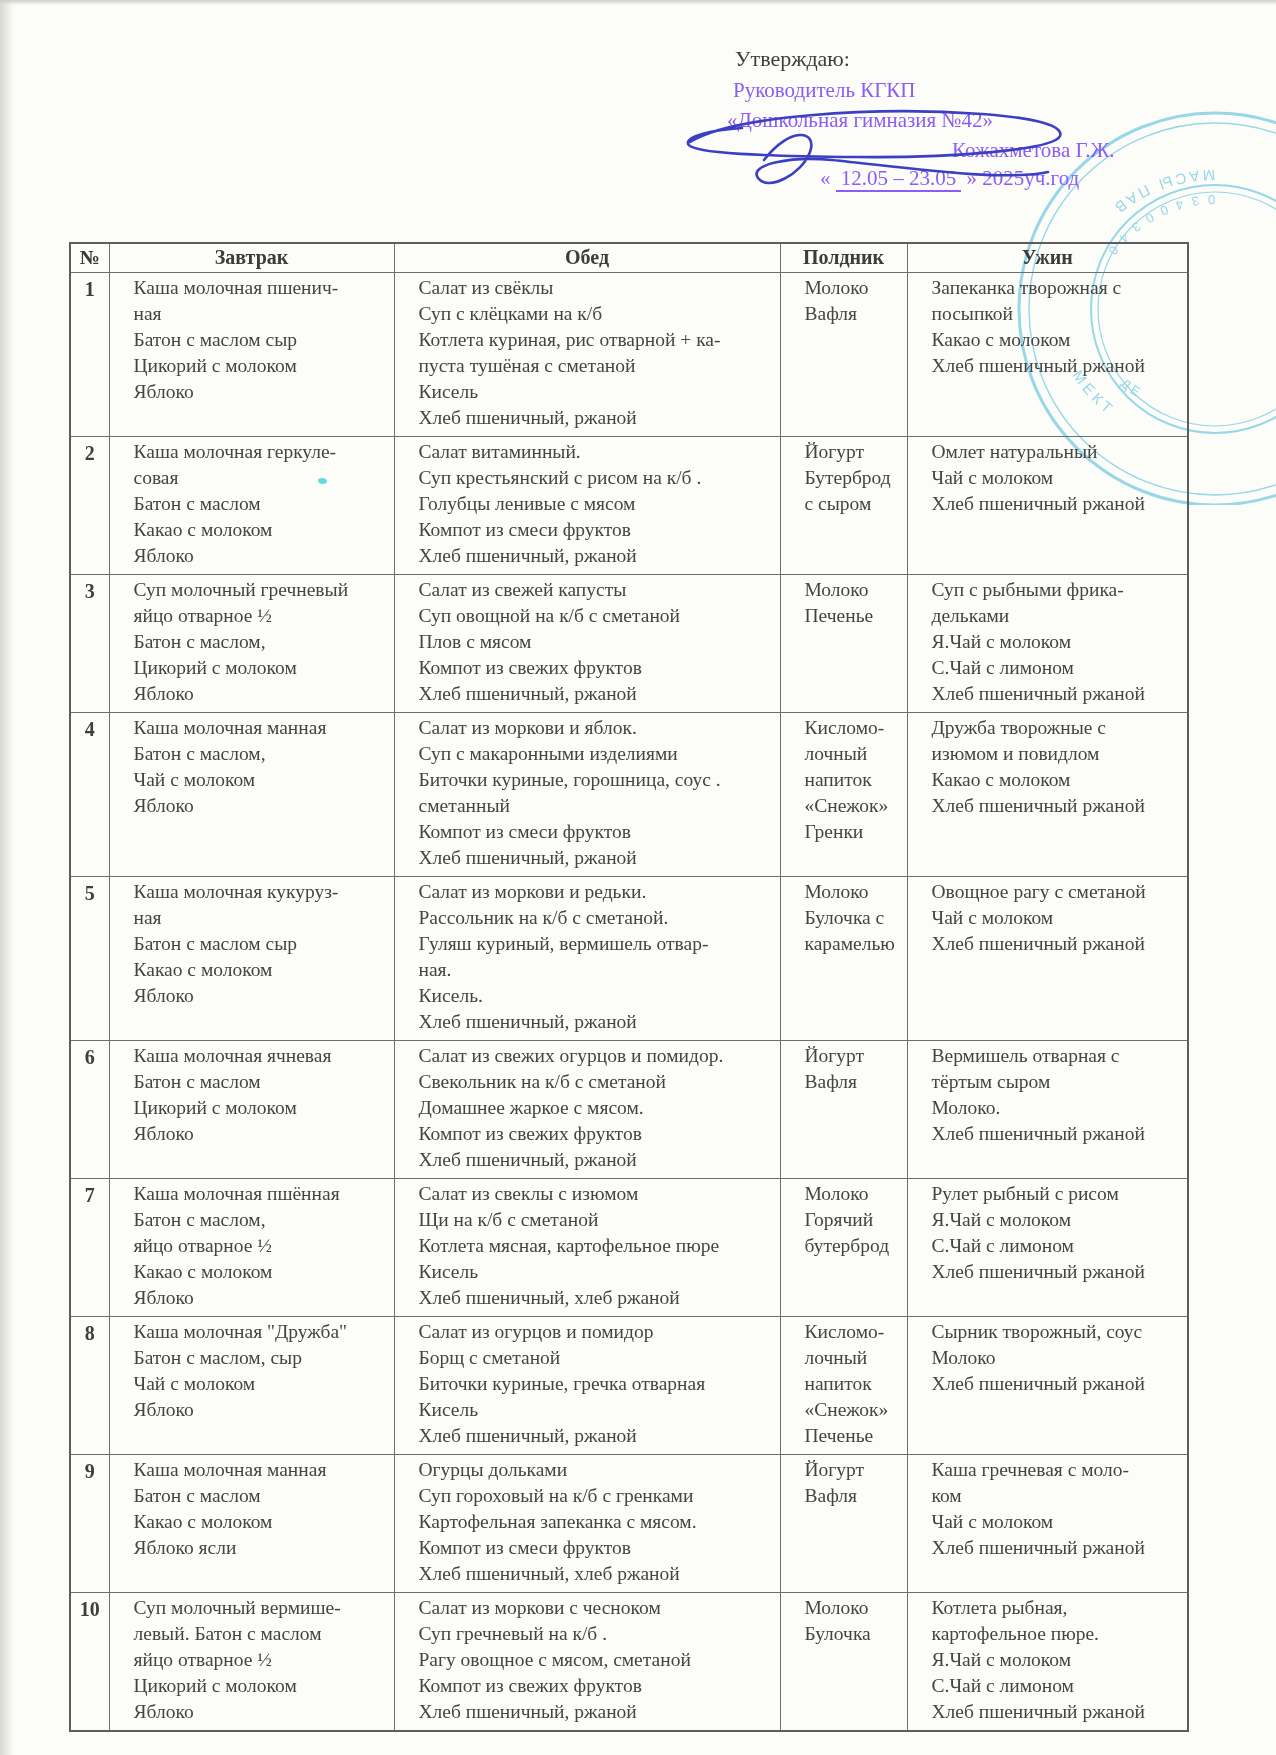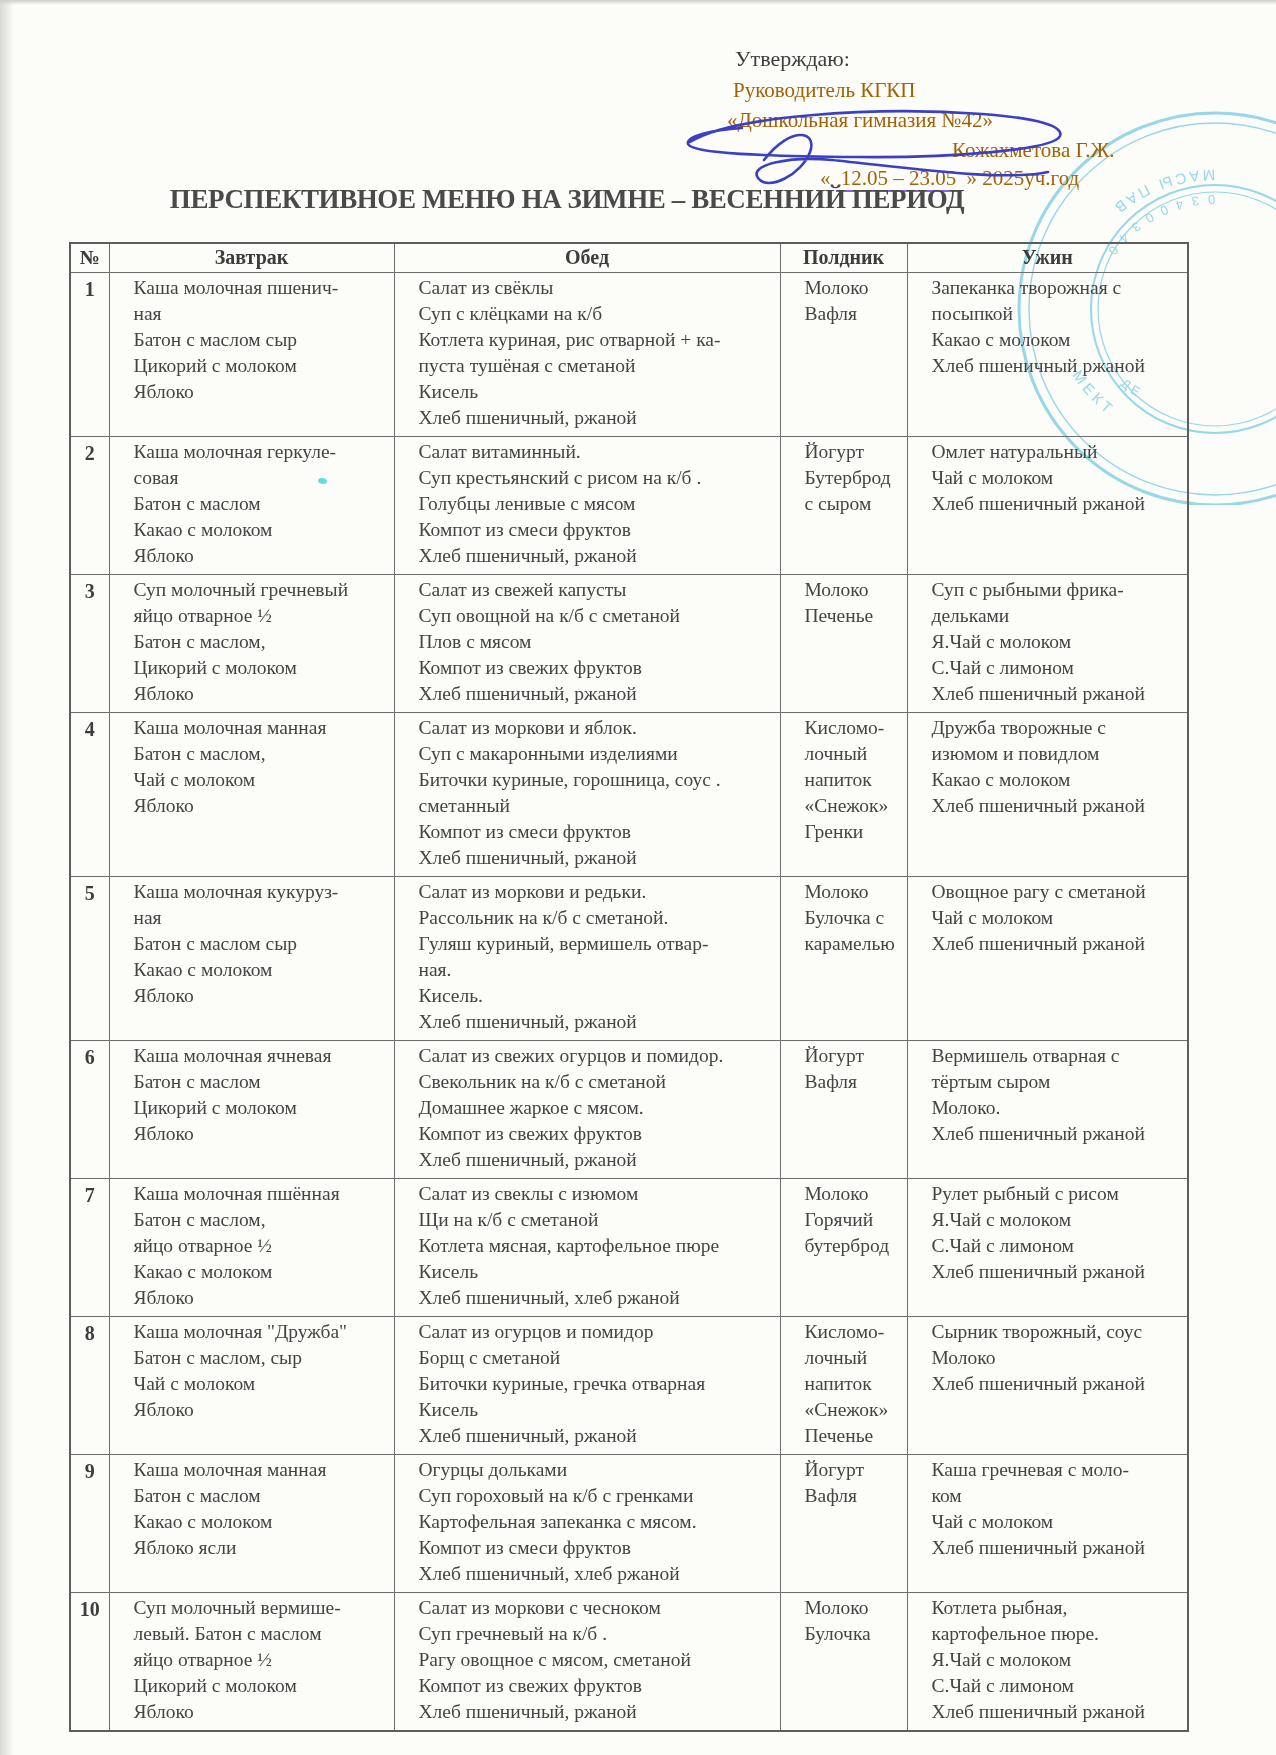--- a/index.html
+++ b/index.html
@@ -13,21 +13,21 @@
     color:var(--ink,#414141);
   }
   .edge-shadow-left{
     position:absolute;left:0;top:0;width:14px;height:100%;
     background:linear-gradient(90deg,#d9d9d4,rgba(252,252,248,0));
   }
   .edge-shadow-top{
     position:absolute;left:0;top:0;width:100%;height:5px;
     background:linear-gradient(180deg,#cfcfca,rgba(252,252,248,0));
   }
-  .approval-line{position:absolute;white-space:nowrap;font-size:21px;color:#a16207;}
+  .approval-line{position:absolute;white-space:nowrap;font-size:21px;color:#8b5cf6;}
   .l1{left:735px;top:46px;font-weight:normal;font-size:22px;color:#3d3d3d;}
   .l2{left:733px;top:78px;}
   .l3{left:727px;top:108px;}
   .l4{left:952px;top:138px;}
   .l5{left:820px;top:166px;}
   .underlined{border-bottom:2px solid #8b5cf6;padding:0 5px;}
   .doc-title{
     position:absolute;left:0;top:184px;width:1134px;
     text-align:center;font-weight:bold;font-size:27px;
     letter-spacing:-0.4px;color:#4a4a4a;white-space:nowrap;
@@ -100,21 +100,20 @@
   <div class="approval-line l4">Кожахметова Г.Ж.</div>
   <div class="approval-line l5"><span>« </span><span class="underlined">12.05 – 23.05</span><span> » 2025уч.год</span></div>
 
   <svg class="signature" width="430" height="110" viewBox="0 0 430 110">
     <g fill="none" stroke="var(--signature-color,#3b3fc4)" stroke-width="2.6" stroke-linecap="round">
       <path d="M 18 42 C 60 16, 200 6, 310 14 C 365 18, 392 26, 388 36 C 382 50, 280 58, 185 57 C 95 56, 20 54, 16 44 C 14 36, 40 30, 70 28"></path>
       <path d="M 92 60 C 118 26, 146 30, 138 52 C 130 74, 96 92, 86 78 C 76 64, 120 56, 160 60 C 230 67, 330 82, 376 72"></path>
     </g>
   </svg>
 
-  <div class="doc-title">ПЕРСПЕКТИВНОЕ МЕНЮ НА ЗИМНЕ – ВЕСЕННИЙ ПЕРИОД</div>
 
   <table class="menu">
     <colgroup>
       <col style="width:39px">
         <col style="width:285px">
         <col style="width:386px">
       <col style="width:127px">
         <col style="width:281px">
     </colgroup>
     <thead>

